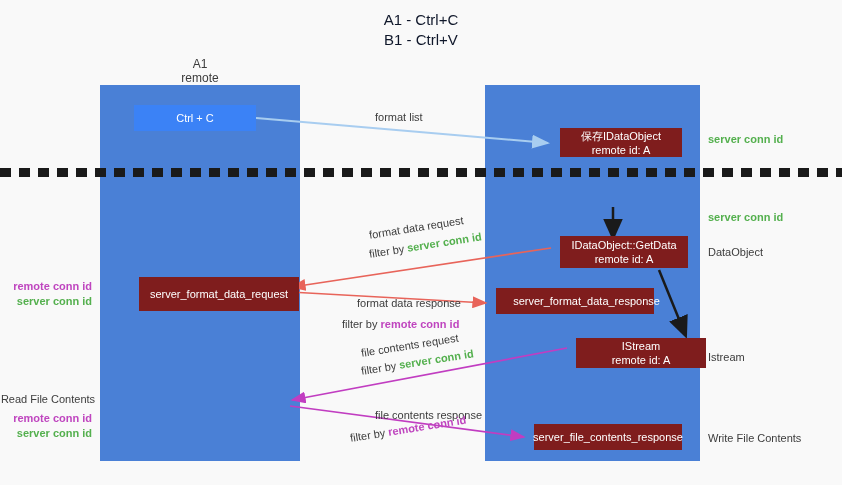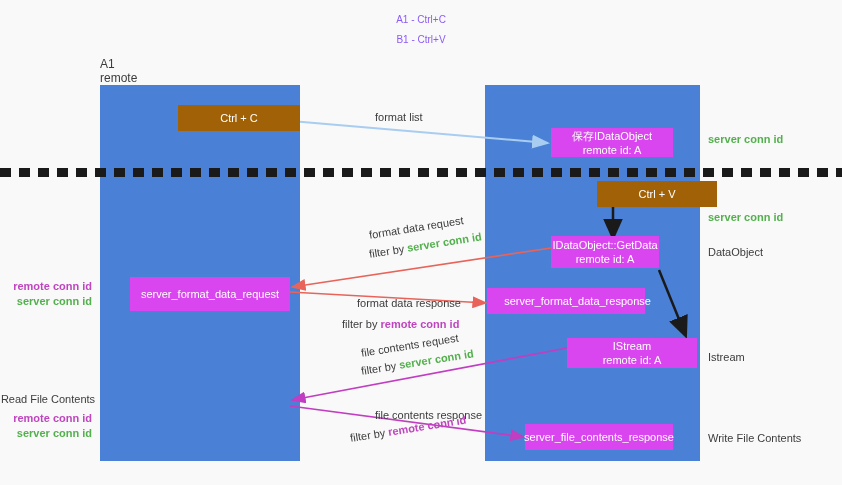--- a/index.html
+++ b/index.html
@@ -15,28 +15,29 @@
     font-family: "Liberation Sans", sans-serif;
     overflow: hidden;
   }
   .abs { position: absolute; }
 
   
   #title {
     left: 0; top: 10px;
     width: 842px;
     text-align: center;
-    font-size: 10px;
+    font-size: 15px;
     line-height: 20px;
-    color: #8b5cf6;
+    color: #0f172a;
     white-space: pre-line;
   }
 
   
   .col-head {
+    text-align: center;
     font-size: 12px;
     line-height: 14px;
     color: #3c3c3c;
     white-space: pre-line;
   }
   #head-a1 { left: 100px; top: 57px; width: 200px; }
   #head-b1 { left: 485px; top: 57px; width: 215px; }
 
   
   .lane {
@@ -61,22 +62,22 @@
     display: flex;
     flex-direction: column;
     align-items: center;
     justify-content: center;
     color: #ffffff;
     font-size: 11px;
     line-height: 14px;
     text-align: center;
     white-space: pre-line;
   }
-  .box.green  { background: #a16207; margin-left: 44px; }
-  .box.orange { background: #d946ef; }
+  .box.green  { background: #3b82f6; }
+  .box.orange { background: #7f1d1d; margin-left: 9px; }
 
   
   .side {
     font-size: 11px;
     line-height: 15px;
     color: #3c3c3c;
   }
   .side.right  { text-align: left; }
   .side.leftal { text-align: right; }
   .green-t  { color: #54b04e; font-weight: bold; }
@@ -144,23 +145,22 @@
     <line x1="290" y1="406" x2="524" y2="437" stroke="#c13dc1" stroke-width="1.7" marker-end="url(#ah-mag)"></line>
   </svg>
 
   <div id="divider" class="abs"></div>
 
   <div class="abs box green" style="left:134px; top:105px; width:122px; height:26px;">Ctrl + C</div>
 
   <div class="abs box orange" style="left:551px; top:128px; width:122px; height:29px;">保存IDataObject
 remote id: A</div>
 
-  <div class="abs box green" style="left:553px; top:181px; width:120px; height:26px;">Ctrl + V</div>
-
-  <div class="abs box orange" style="left:551px; top:236px; width:108px; height:32px;">IDataObject::GetData
+
+  <div class="abs box orange" style="left:551px; top:236px; width:128px; height:32px;">IDataObject::GetData
 remote id: A</div>
 
   <div class="abs box orange" style="left:130px; top:277px; width:160px; height:34px;">server_format_data_request</div>
 
   <div class="abs box orange" style="left:487px; top:288px; width:158px; height:26px;padding-left:23px;">server_format_data_response</div>
 
   <div class="abs box orange" style="left:567px; top:338px; width:130px; height:30px;">IStream
 remote id: A</div>
 
 

